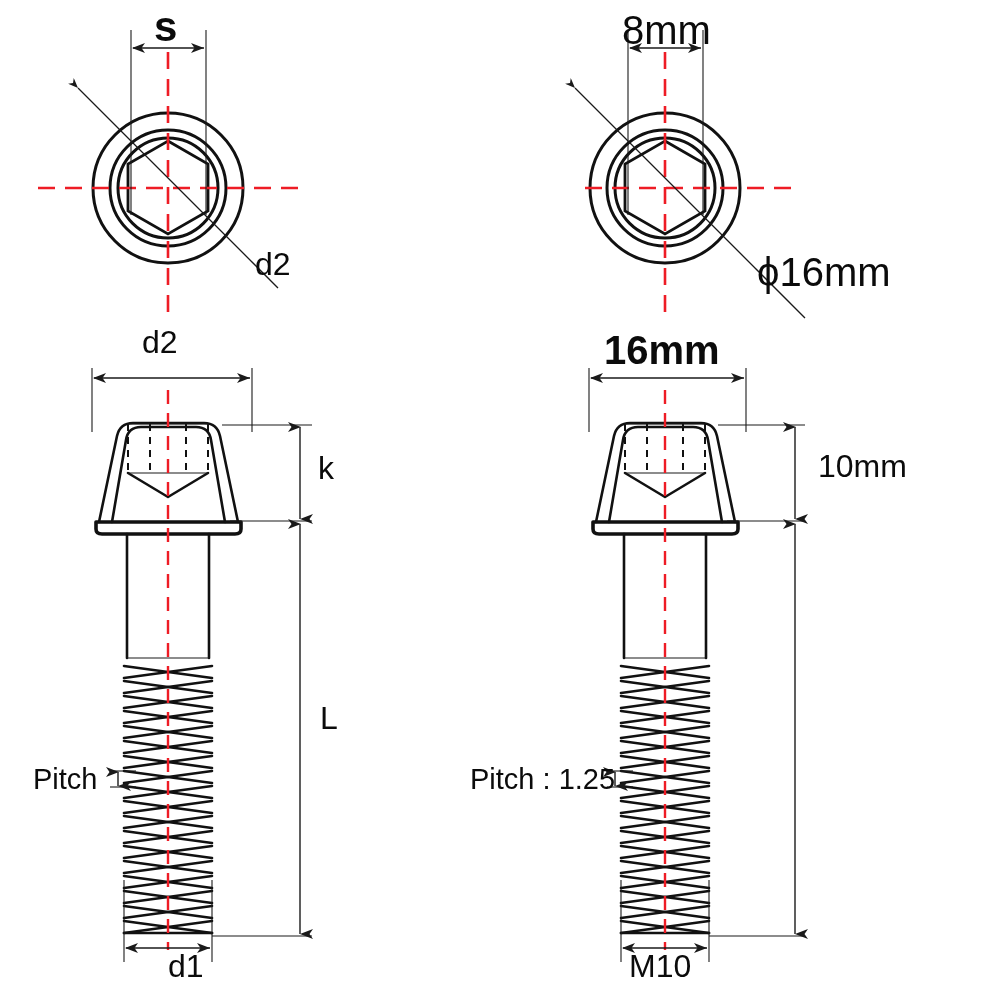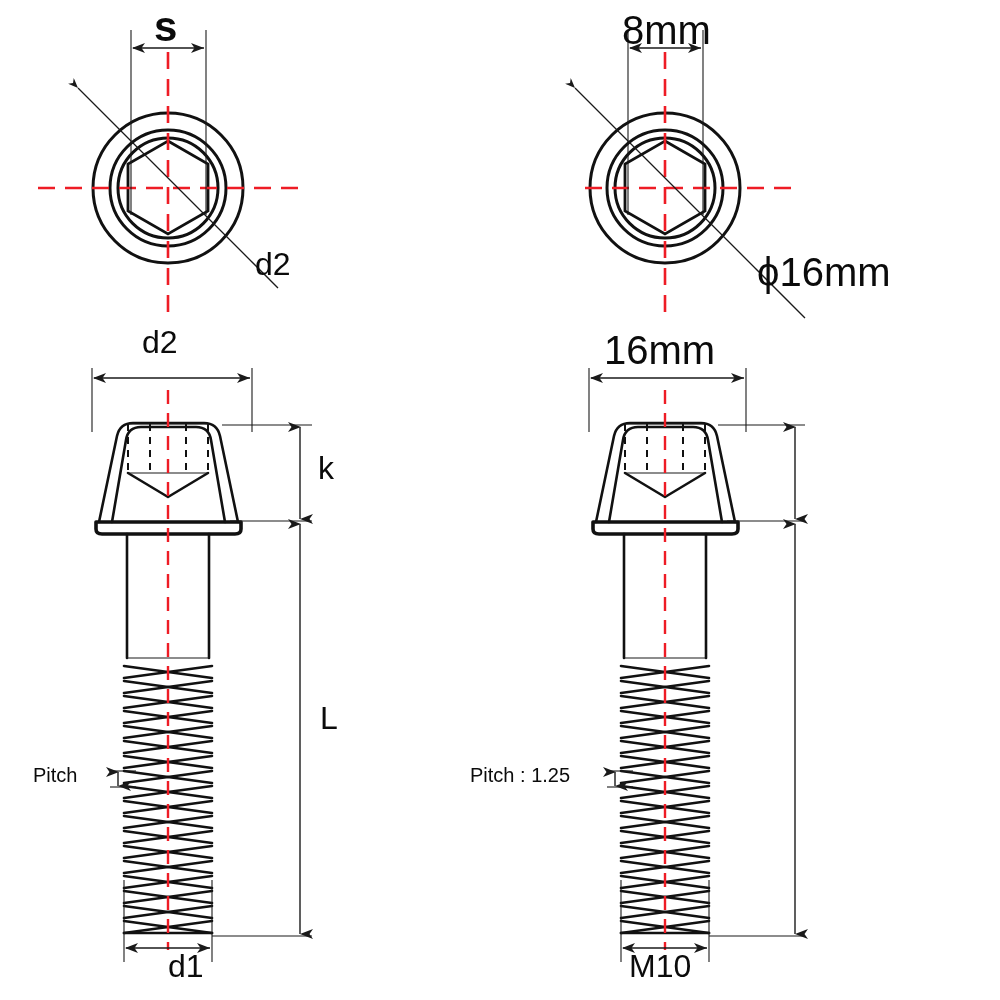--- a/index.html
+++ b/index.html
@@ -40,21 +40,21 @@
   .txt {
     position: absolute;
     color: #0b0b0b;
     font-family: "Liberation Sans", sans-serif;
     white-space: nowrap;
     line-height: 1;
     user-select: none;
   }
   .t-big   { font-size: 32px; }
   .t-med   { font-size: 40px; }
-  .t-small { font-size: 20px; text-align: right; }
+  .t-small { font-size: 29px; text-align: right; }
   .t-s     { font-size: 42px; font-weight: 600; }
 </style>
 </head>
 <body>
 
 <div id="sheet">
 
   <svg viewBox="0 0 1000 1000" xmlns="http://www.w3.org/2000/svg">
     <defs>
       <marker id="arrR" markerWidth="14" markerHeight="10" refX="13" refY="5" orient="auto" markerUnits="userSpaceOnUse">
@@ -224,21 +224,22 @@
   <div class="txt t-big" style="left:142px; top:326px;">d2</div>
 
   <div class="txt t-big" style="left:318px; top:452px;">k</div>
 
   <div class="txt t-big" style="left:320px; top:702px;">L</div>
 
   <div class="txt t-small" style="left:33px; top:765px;">Pitch</div>
 
   <div class="txt t-big" style="left:133px; top:950px;margin-left:35px;">d1</div>
 
-  <div class="txt t-med" style="left:604px; top:330px;">16mm</div>
-
+  <div class="txt t-med" style="left:604px; top:330px;font-weight:bold;">16mm</div>
+
+  <div class="txt t-big" style="left:818px; top:450px;">10mm</div>
 
 
   <div class="txt t-small" style="left:470px; top:765px;">Pitch : 1.25</div>
 
   <div class="txt t-big" style="left:616px; top:950px;margin-left:13px;">M10</div>
 
 </div>
 
 </body></html>

